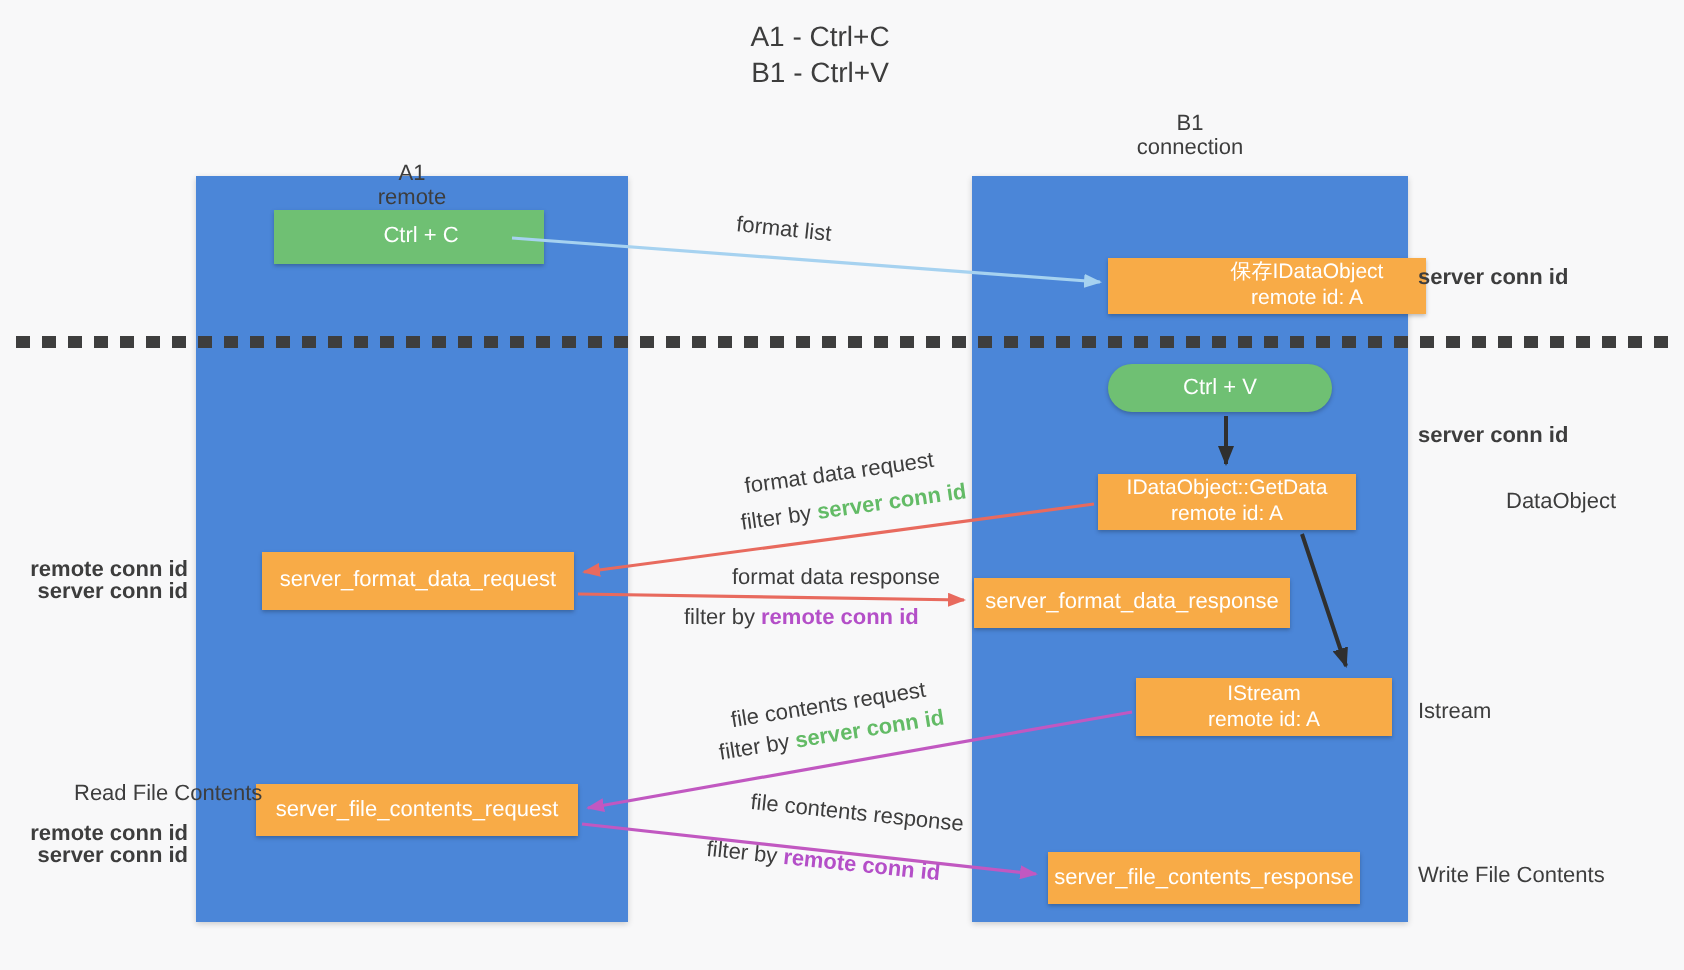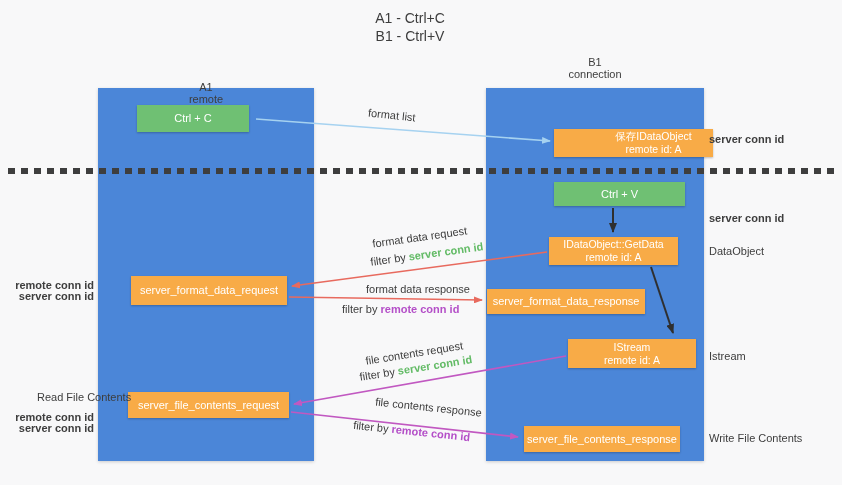--- a/index.html
+++ b/index.html
@@ -35,23 +35,23 @@
 
   .dotted{position:absolute;left:8px;top:168px;width:826px;height:6px;z-index:7;
           background:repeating-linear-gradient(90deg,var(--dotted-line) 0 7px,transparent 7px 13px);}
 
   .node{position:absolute;z-index:4;color:#fff;font-size:11px;text-align:center;
         display:flex;flex-direction:column;justify-content:center;
         box-shadow:0 1px 2px rgba(0,0,0,.25);line-height:13px;}
   .node.green{background:var(--box-green);}
   .node.orange{background:var(--box-orange);}
 
-  .n-ctrl-c{left:137px;top:105px;width:112px;height:27px;}
+  .n-ctrl-c{left:137px;top:105px;width:123px;height:27px;padding-left:12px;}
   .n-save-obj{left:554px;top:129px;width:119px;height:28px;font-size:10.5px;padding-left:40px;}
-  .n-ctrl-v{left:554px;top:182px;width:131px;height:24px;}
+  .n-ctrl-v{left:554px;top:182px;width:112px;height:24px;border-radius:12px;}
   .n-getdata{left:549px;top:237px;width:129px;height:28px;font-size:10.5px;}
   .n-fmt-req{left:131px;top:276px;width:156px;height:29px;}
   .n-fmt-resp{left:487px;top:289px;width:158px;height:25px;}
   .n-istream{left:568px;top:339px;width:128px;height:29px;font-size:10.5px;}
   .n-file-req{left:128px;top:392px;width:161px;height:26px;}
   .n-file-resp{left:524px;top:426px;width:156px;height:26px;}
 
   .flow-label{position:absolute;z-index:6;font-size:11px;color:var(--text-dark);
               white-space:nowrap;}
   .id-green{color:var(--text-green);font-weight:bold;}
@@ -71,21 +71,21 @@
               color:var(--text-dark);}
   .side-left{left:8px;width:86px;text-align:right;}
   .sl-1{top:279px;}
   .sl-2{top:290px;}
   .sl-read{top:391px;padding-left:29px;}
   .sl-3{top:411px;}
   .sl-4{top:422px;}
   .side-right{left:709px;text-align:left;}
   .sr-1{top:133px;}
   .sr-2{top:212px;}
-  .sr-dataobject{top:245px;}
+  .sr-dataobject{top:245px;margin-left:44px;}
   .sr-istream{top:350px;}
   .sr-write{top:432px;}
 
   .arrows{position:absolute;left:0;top:0;width:842px;height:485px;z-index:5;
           pointer-events:none;}
 </style>
 </head>
 <body>
 
 <div class="canvas">

